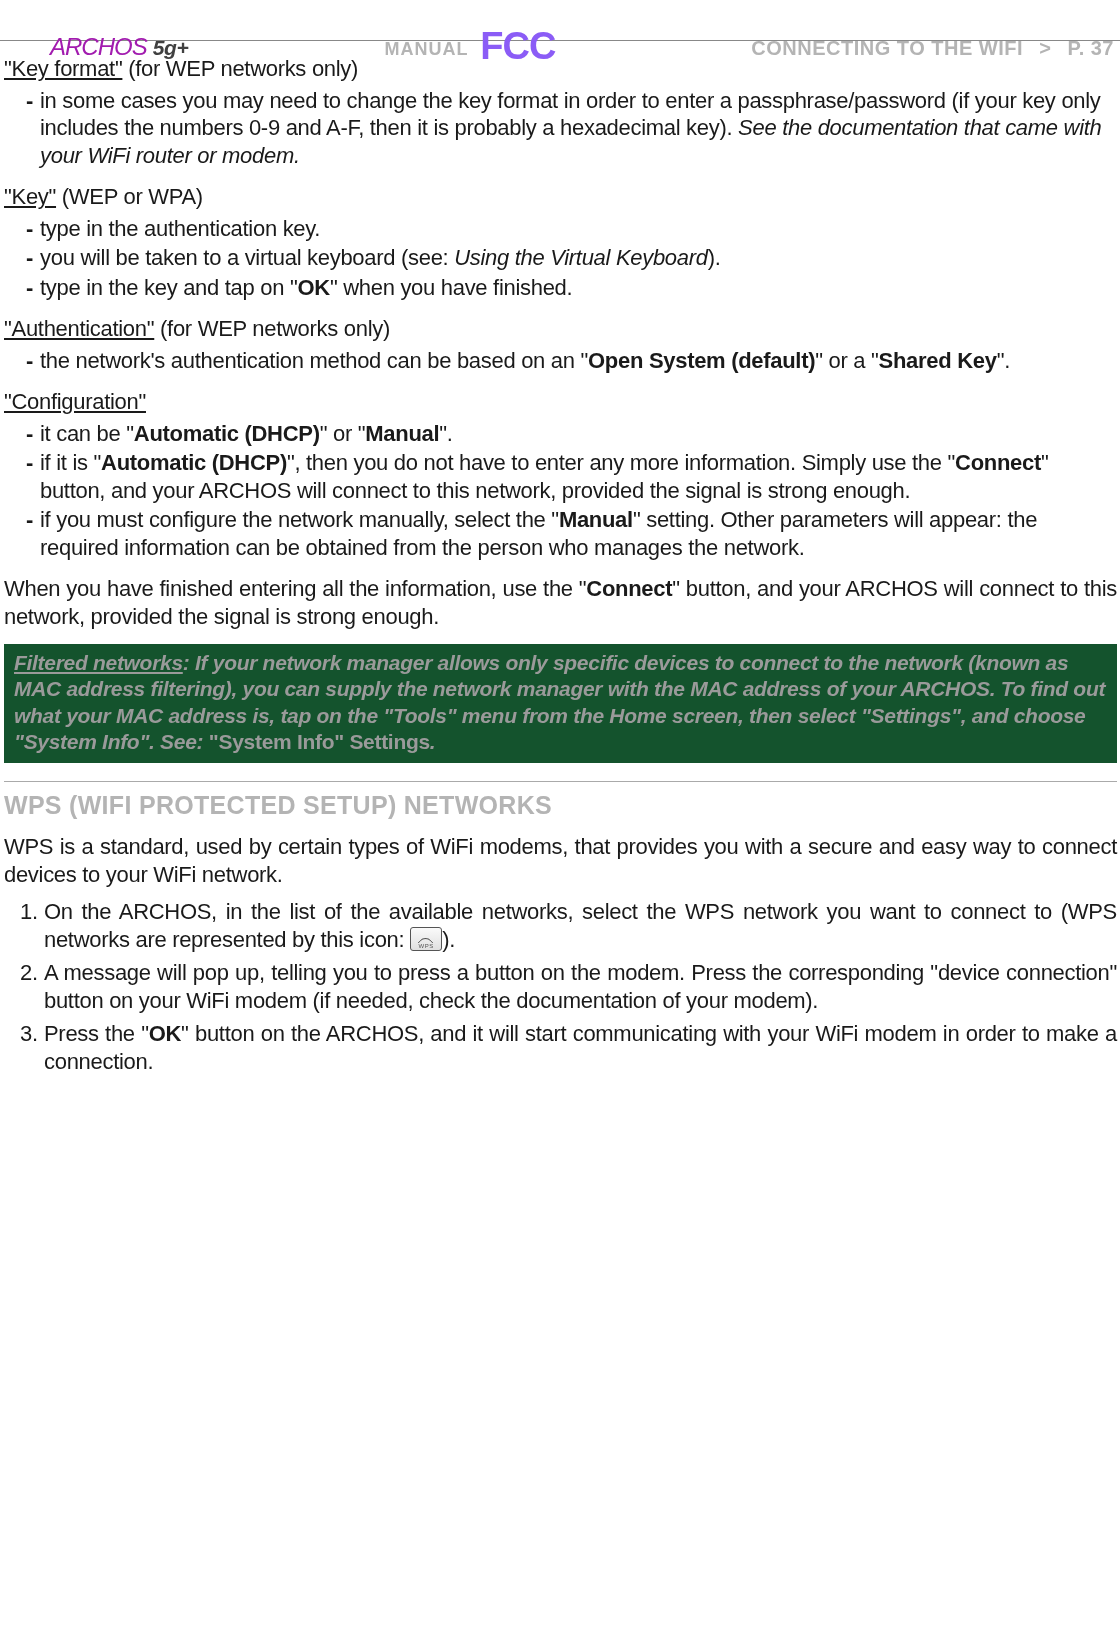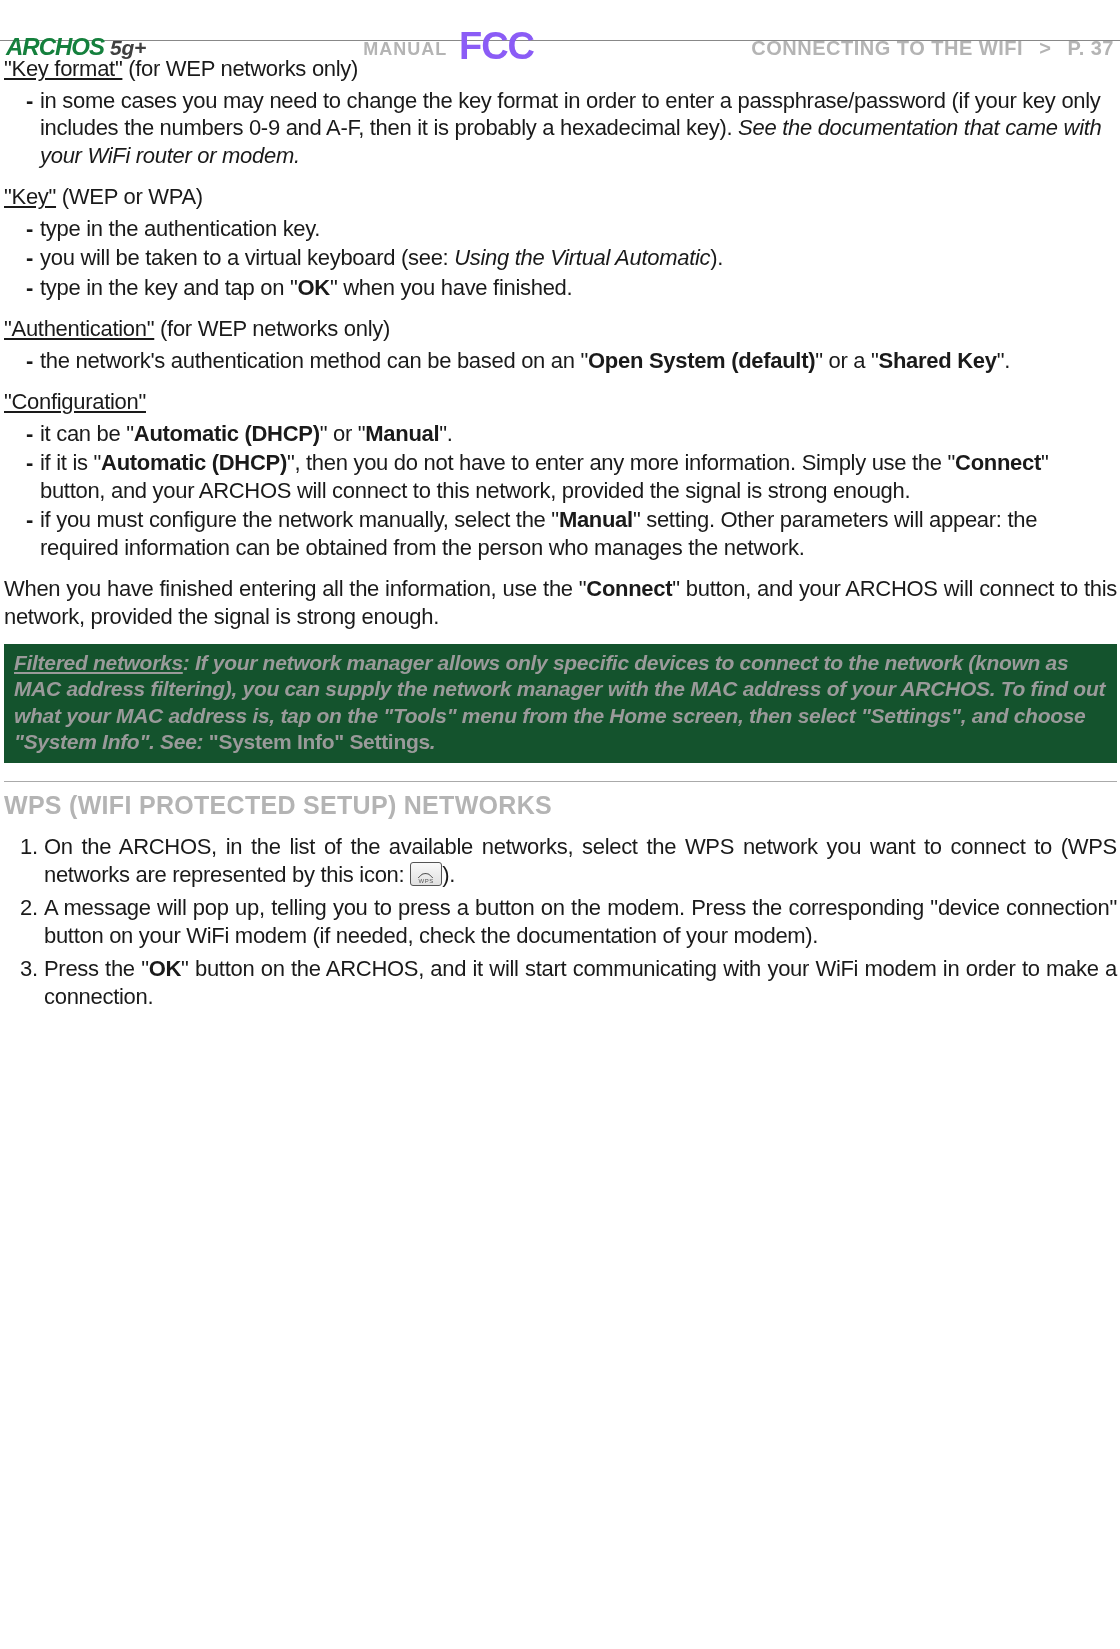--- a/index.html
+++ b/index.html
@@ -15,21 +15,21 @@
   }
   .header {
     display: flex;
     align-items: baseline;
     padding: 0 6px 2px 6px;
     border-bottom: 1px solid #888;
     margin-bottom: 14px;
     height: 34px;
   }
   .logo-group { display: flex; align-items: baseline; flex: 0 0 auto; }
-  .logo-archos { font-family: Arial, sans-serif; font-style: italic; font-weight: 700; font-size: 24px; letter-spacing: -1px; color: #15803d; }
+  .logo-archos { font-family: Arial, sans-serif; font-style: italic; font-weight: 400; font-size: 24px; letter-spacing: -1px; color: #a21caf; margin-left: 44px; }
   .logo-5g { font-family: Arial, sans-serif; font-style: italic; font-weight: 900; font-size: 21px; color: #404040; margin-left: 6px; }
   .header-mid { flex: 1; text-align: center; }
   .manual-text { font-family: Arial, sans-serif; font-size: 18px; font-weight: bold; color: #b4b4b4; letter-spacing: 1px; }
   .fcc-text { font-family: Arial, sans-serif; font-size: 38px; font-weight: 900; color: #8b5cf6; margin-left: 6px; font-stretch: condensed; letter-spacing: -1px; vertical-align: -4px; }
   .header-right { font-family: Liberation Sans, sans-serif; font-size: 20px; font-weight: bold; color: #b4b4b4; letter-spacing: 0.5px; flex: 0 0 auto; margin-top: 32px; }
   .header-right .gt { margin: 0 10px; }
   .content { padding: 0 3px 0 4px; }
   .section-label { text-decoration: underline; }
   .section-context { }
   .section-head { margin: 14px 0 4px 0; }
@@ -125,21 +125,21 @@
     <span class="section-label">"Key"</span><span class="section-context"> (WEP or WPA)</span>
   </div>
   <div class="bullet-list">
     <div class="bullet-item">
       <div class="bullet-dash">-</div>
       <div class="bullet-body">type in the authentication key.</div>
     </div>
     <div class="bullet-item">
       <div class="bullet-dash">-</div>
       <div class="bullet-body">
-        <span>you will be taken to a virtual keyboard (see: </span><span class="italic">Using the Virtual Automatic</span><span>).</span>
+        <span>you will be taken to a virtual keyboard (see: </span><span class="italic">Using the Virtual Keyboard</span><span>).</span>
       </div>
     </div>
     <div class="bullet-item">
       <div class="bullet-dash">-</div>
       <div class="bullet-body">
         <span>type in the key and tap on "</span><span class="bold">OK</span><span>" when you have finished.</span>
       </div>
     </div>
   </div>
 
@@ -183,20 +183,21 @@
     <span>When you have finished entering all the information, use the "</span><span class="bold">Connect</span><span>" button, and your ARCHOS will connect to this network, provided the signal is strong enough.</span>
   </div>
 
   <div class="info-box">
     <span class="lead">Filtered networks</span><span>: If your network manager allows only specific devices to connect to the network (known as MAC address filtering), you can supply the network manager with the MAC address of your ARCHOS. To find out what your MAC address is, tap on the "Tools" menu from the Home screen, then select "Settings", and choose "System Info". See: </span><span class="tail">"System Info" Settings</span><span>.</span>
   </div>
 
   <hr class="sub-hr">
   <div class="subheading">WPS (WIFI PROTECTED SETUP) NETWORKS</div>
 
+  <div class="para" style="text-align:justify">WPS is a standard, used by certain types of WiFi modems, that provides you with a secure and easy way to connect devices to your WiFi network.</div>
 
   <div class="ol">
     <div class="ol-item">
       <div class="ol-num">1.</div>
       <div class="ol-body">
         <span>On the ARCHOS, in the list of the available networks, select the WPS network you want to connect to (WPS networks are represented by this icon: </span><span class="wps-icon"><span class="arc"></span><span class="wps-label">WPS</span></span><span>).</span>
       </div>
     </div>
     <div class="ol-item">
       <div class="ol-num">2.</div>

